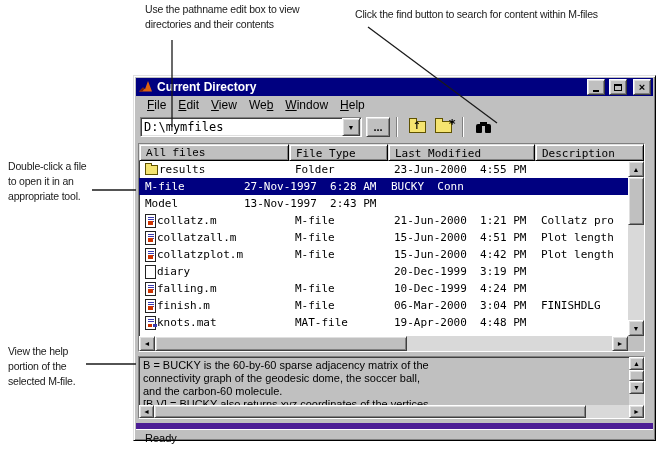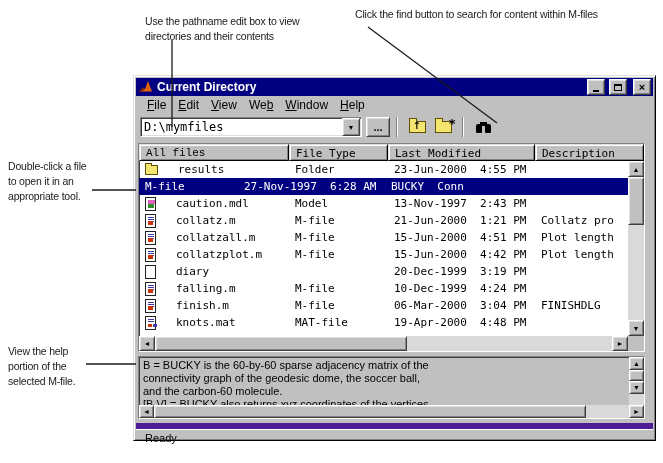--- a/index.html
+++ b/index.html
@@ -75,21 +75,21 @@
   .mono { font-family:"DejaVu Sans Mono",monospace; }
   .list-header { display:flex; height:17px; flex:none; font-size:11px; }
   .hcell { box-sizing:border-box; padding:2px 0 0 6px; white-space:pre; overflow:hidden; }
   .w-name{ width:150px;font-family:Liberation Mono, monospace; } .w-type{ width:99px; } .w-mod{ width:147px; } .w-desc{ flex:1; }
   .list-body { flex:1; display:flex; overflow:hidden; }
   .rows { flex:1; overflow:hidden; }
   .frow { display:flex; height:17px; align-items:center; font-size:11px;
           white-space:pre; color:#000; }
   .frow.selected { background:#000080; color:#fff; }
   .cell { box-sizing:border-box; overflow:hidden; padding-left:6px; }
-  .c-name { width:150px; display:flex; align-items:center; gap:20px; }
+  .c-name { width:150px; display:flex; align-items:center; gap:1px; }
   .c-type { width:99px; } .c-mod { width:147px; } .c-desc { flex:1; }
 
   .ficon { flex:none; position:relative; }
   .folder-icon { width:13px; height:10px; background:#f5e470; border:1px solid #5f5200;
                  box-sizing:border-box; margin-top:1px; }
   .folder-icon::before { content:""; position:absolute; top:-3px; left:-1px; width:5px; height:2px;
                  background:#f5e470; border:1px solid #5f5200; border-bottom:none; }
   .page { width:11px; height:14px; background:#fff; border:1px solid #222; box-sizing:border-box; }
   .m-file-icon::before { content:""; position:absolute; left:2px; top:2px; width:6px; height:1px;
                  background:#3a3aae; box-shadow:0 2px 0 #3a3aae, 0 4px 0 #3a3aae; }
@@ -131,21 +131,21 @@
   
   .statusbar { flex:1; margin-top:4px; border-top:6px solid #4c1d95;
                box-shadow:inset 0 1px 0 #fff; font-size:11px; color:#000;
                padding:3px 0 0 9px; }
 </style>
 </head>
 <body>
 
 <div class="canvas">
 
-  <div class="note" style="left:145px; top:14px; width:185px;">Use the pathname edit box to view
+  <div class="note" style="left:145px; top:2px; width:185px;">Use the pathname edit box to view
 directories and their contents</div>
   <div class="note nowrap" style="left:355px; top:7px;">Click the find button to search for content within M-files</div>
   <div class="note" style="left:8px; top:159px; width:110px;">Double-click a file
 to open it in an
 appropriate tool.</div>
   <div class="note" style="left:8px; top:344px; width:110px;">View the help
 portion of the
 selected M-file.</div>
 
   <div class="window raised">
@@ -216,21 +216,20 @@
             <span class="c-desc cell"></span>
           </div>
 
           <div class="frow selected">
             <span class="c-type cell">M-file</span>
             <span class="c-mod cell">27-Nov-1997  6:28 AM</span>
             <span class="c-desc cell">BUCKY  Conn</span>
           </div>
 
           <div class="frow">
-            <span class="c-name cell"><span class="ficon page model-file-icon"></span><span>caution.mdl</span></span>
             <span class="c-type cell">Model</span>
             <span class="c-mod cell">13-Nov-1997  2:43 PM</span>
             <span class="c-desc cell"></span>
           </div>
 
           <div class="frow">
             <span class="c-name cell"><span class="ficon page m-file-icon"></span><span>collatz.m</span></span>
             <span class="c-type cell">M-file</span>
             <span class="c-mod cell">21-Jun-2000  1:21 PM</span>
             <span class="c-desc cell">Collatz pro</span>

